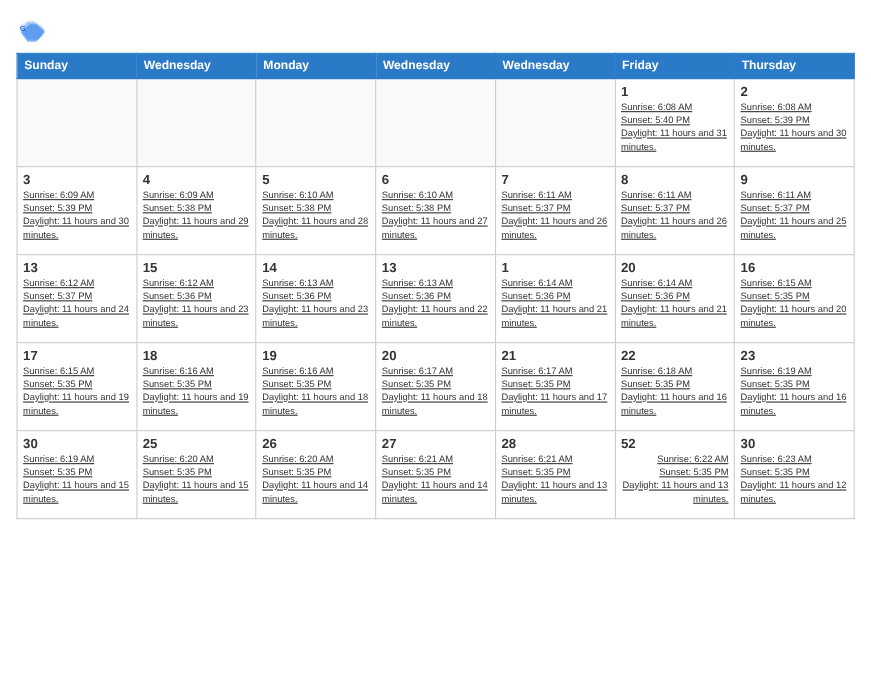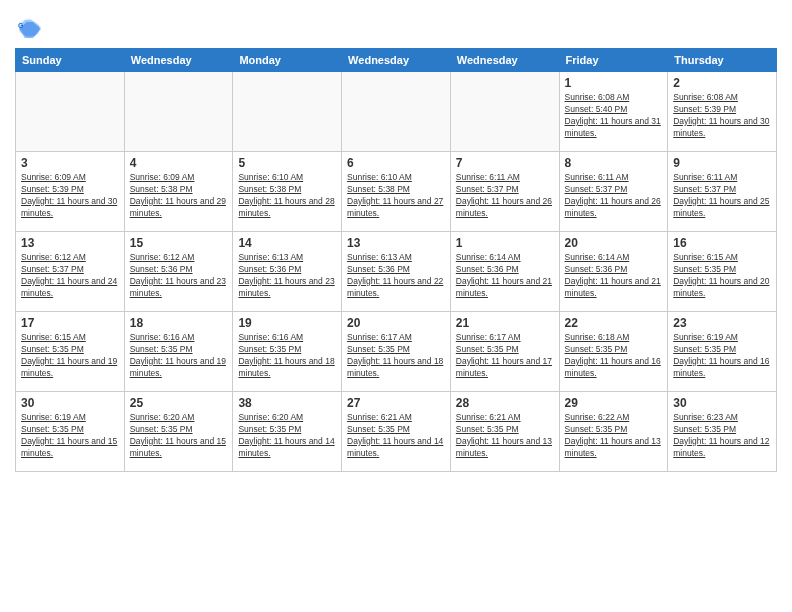--- a/index.html
+++ b/index.html
@@ -289,40 +289,40 @@
 Sunset: 5:35 PM
 Daylight: 11 hours and 15 minutes.</div>
           </td>
           <td>
             <span class="day-num">25</span>
             <div class="day-info" style="white-space: pre-line;">Sunrise: 6:20 AM
 Sunset: 5:35 PM
 Daylight: 11 hours and 15 minutes.</div>
           </td>
           <td>
-            <span class="day-num">38</span>
+            <span class="day-num">26</span>
             <div class="day-info" style="white-space: pre-line;">Sunrise: 6:20 AM
 Sunset: 5:35 PM
 Daylight: 11 hours and 14 minutes.</div>
           </td>
           <td>
             <span class="day-num">27</span>
             <div class="day-info" style="white-space: pre-line;">Sunrise: 6:21 AM
 Sunset: 5:35 PM
 Daylight: 11 hours and 14 minutes.</div>
           </td>
           <td>
             <span class="day-num">28</span>
             <div class="day-info" style="white-space: pre-line;">Sunrise: 6:21 AM
 Sunset: 5:35 PM
 Daylight: 11 hours and 13 minutes.</div>
           </td>
           <td>
-            <span class="day-num">29</span>
-            <div class="day-info" style="white-space: pre-line;">Sunrise: 6:22 AM
+            <span class="day-num">52</span>
+            <div class="day-info" style="white-space: pre-line; text-align: right;">Sunrise: 6:22 AM
 Sunset: 5:35 PM
 Daylight: 11 hours and 13 minutes.</div>
           </td>
           <td>
             <span class="day-num">30</span>
             <div class="day-info" style="white-space: pre-line;">Sunrise: 6:23 AM
 Sunset: 5:35 PM
 Daylight: 11 hours and 12 minutes.</div>
           </td>
         </tr>

